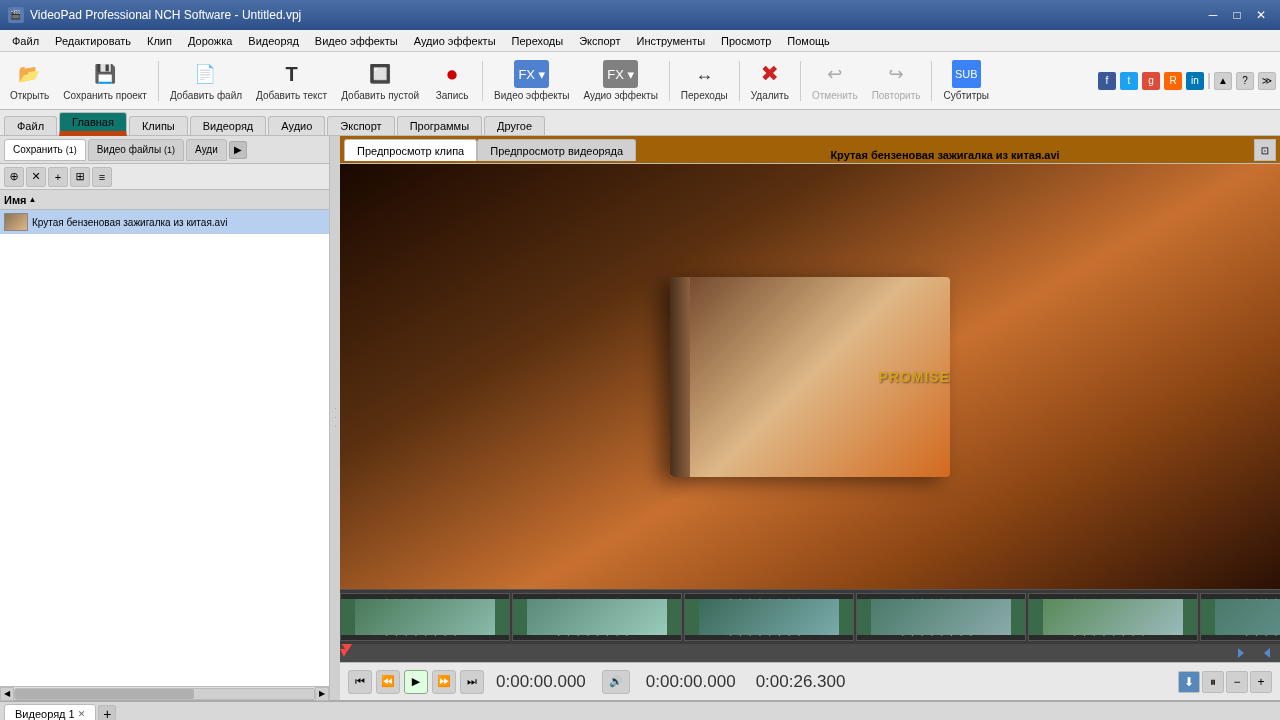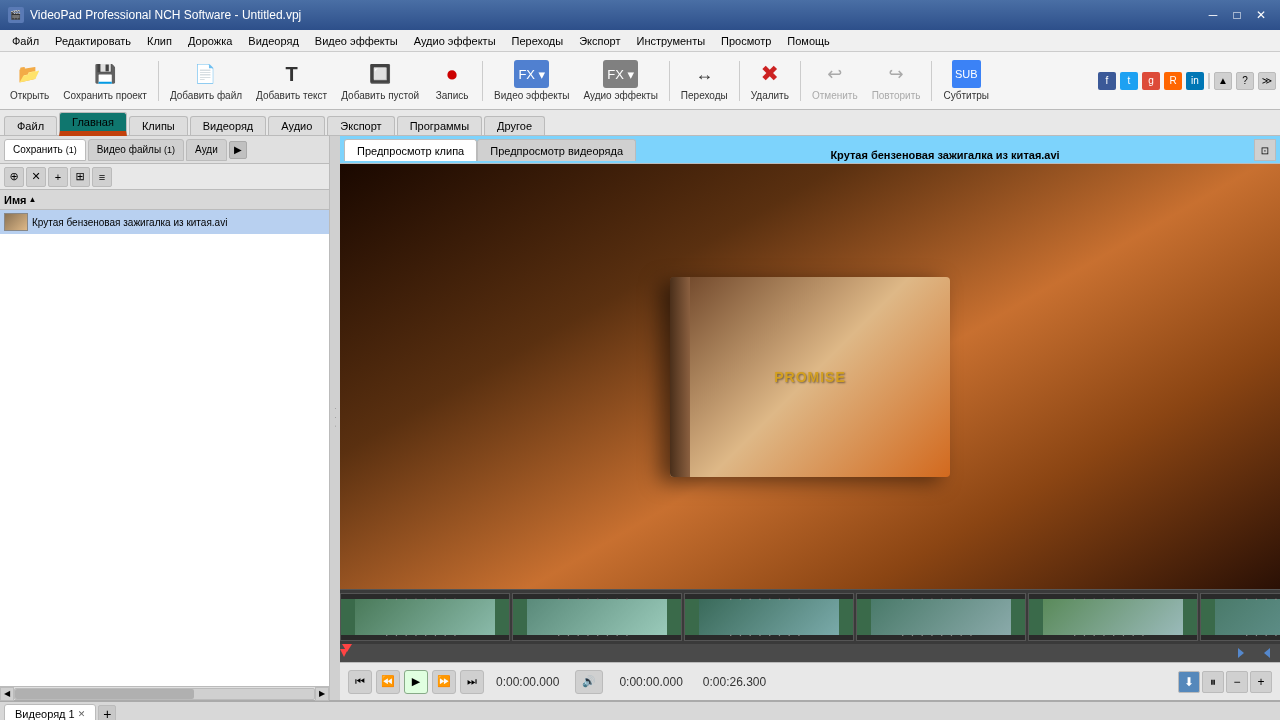--- a/index.html
+++ b/index.html
@@ -206,21 +206,21 @@
       justify-content: center;
       position: relative;
     }
     #video-book {
       width: 280px;
       height: 200px;
       background: linear-gradient(135deg, #6B4226, #DEB887, #D2691E);
       border-radius: 4px;
       display: flex;
       align-items: center;
-      justify-content: center;
+      justify-content: flex-end;
       box-shadow: -10px 5px 20px rgba(0,0,0,0.5);
       position: relative;
     }
     #video-book::before {
       content: '';
       position: absolute;
       left: 0; top: 0; bottom: 0; width: 20px;
       background: linear-gradient(to right, #4a2f1a, #8B6040);
       border-radius: 4px 0 0 4px;
     }
@@ -276,21 +276,21 @@
       height: 38px;
       background: #e8e8e8;
       border-top: 1px solid #bbb;
       display: flex;
       align-items: center;
       padding: 0 8px;
       gap: 4px;
     }
     .ctrl-btn { width: 24px; height: 24px; background: #d0d0d0; border: 1px solid #bbb; border-radius: 3px; cursor: pointer; display: flex; align-items: center; justify-content: center; font-size: 11px; }
     .ctrl-btn.play { background: #e8f0e8; }
-    .time-display { font-size: 12px; color: #333; padding: 0 8px; }
+    .time-display { font-size: 17px; color: #333; padding: 0 8px; }
     .volume-btn { width: 28px; height: 24px; background: #d0d0d0; border: 1px solid #bbb; border-radius: 3px; cursor: pointer; display: flex; align-items: center; justify-content: center; font-size: 11px; }
     #timeline-zoom-btns { margin-left: auto; display: flex; gap: 2px; }
     .zoom-btn { width: 22px; height: 22px; background: #d0d0d0; border: 1px solid #bbb; border-radius: 2px; cursor: pointer; display: flex; align-items: center; justify-content: center; font-size: 12px; }
 
     
     #sequence-section {
       height: 175px;
       background: #e8e8e8;
       border-top: 2px solid #aaa;
       display: flex;
@@ -488,21 +488,21 @@
       <div class="scroll-arrow">▶</div>
     </div>
   </div>
 
   <div class="resize-handle">
       <span style="writing-mode:vertical-rl; font-size:8px; letter-spacing:2px;">· · ·</span>
     </div>
 
   <div id="right-panel">
 
-    <div style="display:flex; align-items:flex-end; background:#7dd3fc; height:28px; border-bottom:1px solid #bbb; padding: 2px 4px;">
+    <div style="display:flex; align-items:flex-end; background:#a16207; height:28px; border-bottom:1px solid #bbb; padding: 2px 4px;">
       <div class="preview-tab active">Предпросмотр клипа</div>
       <div class="preview-tab">Предпросмотр видеоряда</div>
       <div style="flex:1; display:flex; align-items:center; justify-content:center; font-size:11px; font-weight:bold;">Крутая бензеновая зажигалка из китая.avi</div>
       <div class="preview-expand">⊡</div>
     </div>
 
     <div id="preview-area">
       <div id="video-preview">
 
         <div style="position:absolute; inset:0; background:linear-gradient(150deg, #1a0800 0%, #5a3010 30%, #c87030 55%, #8B4513 75%, #2a1005 100%);"></div>

